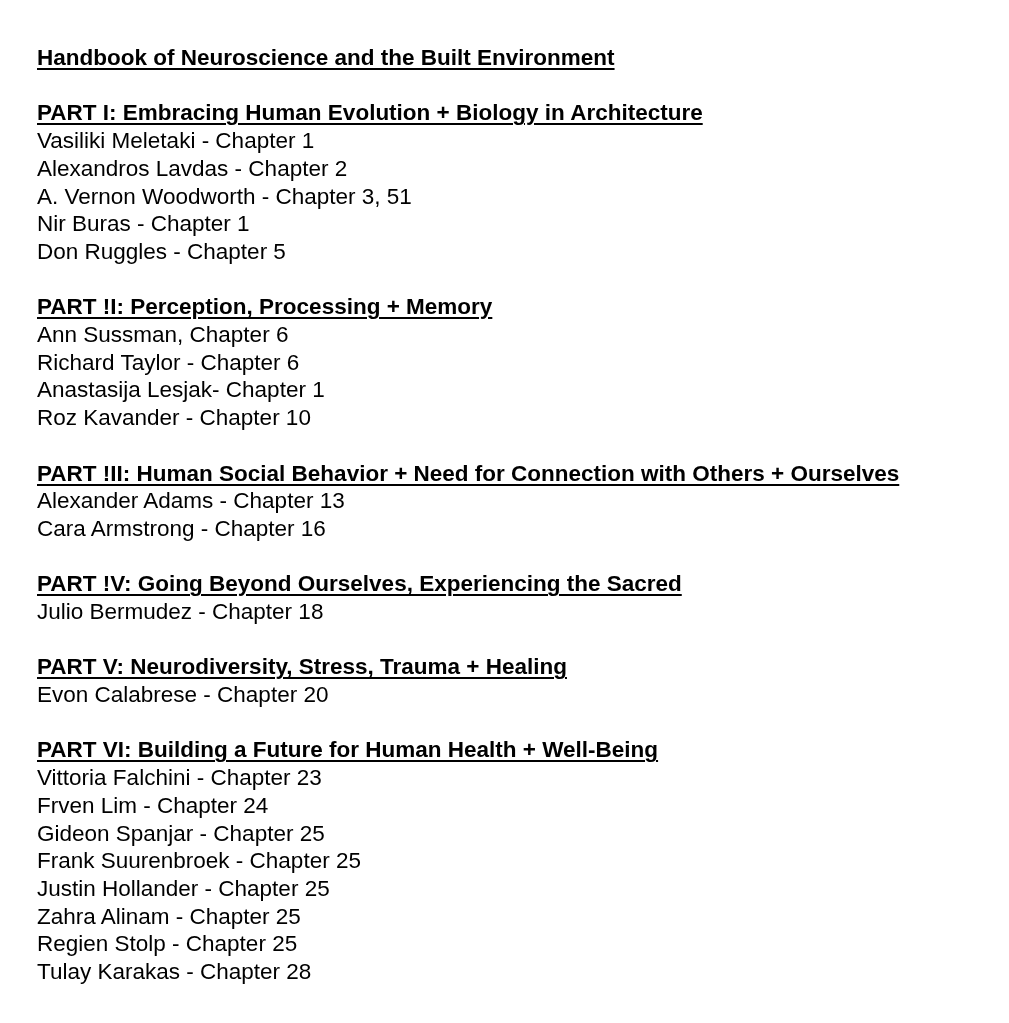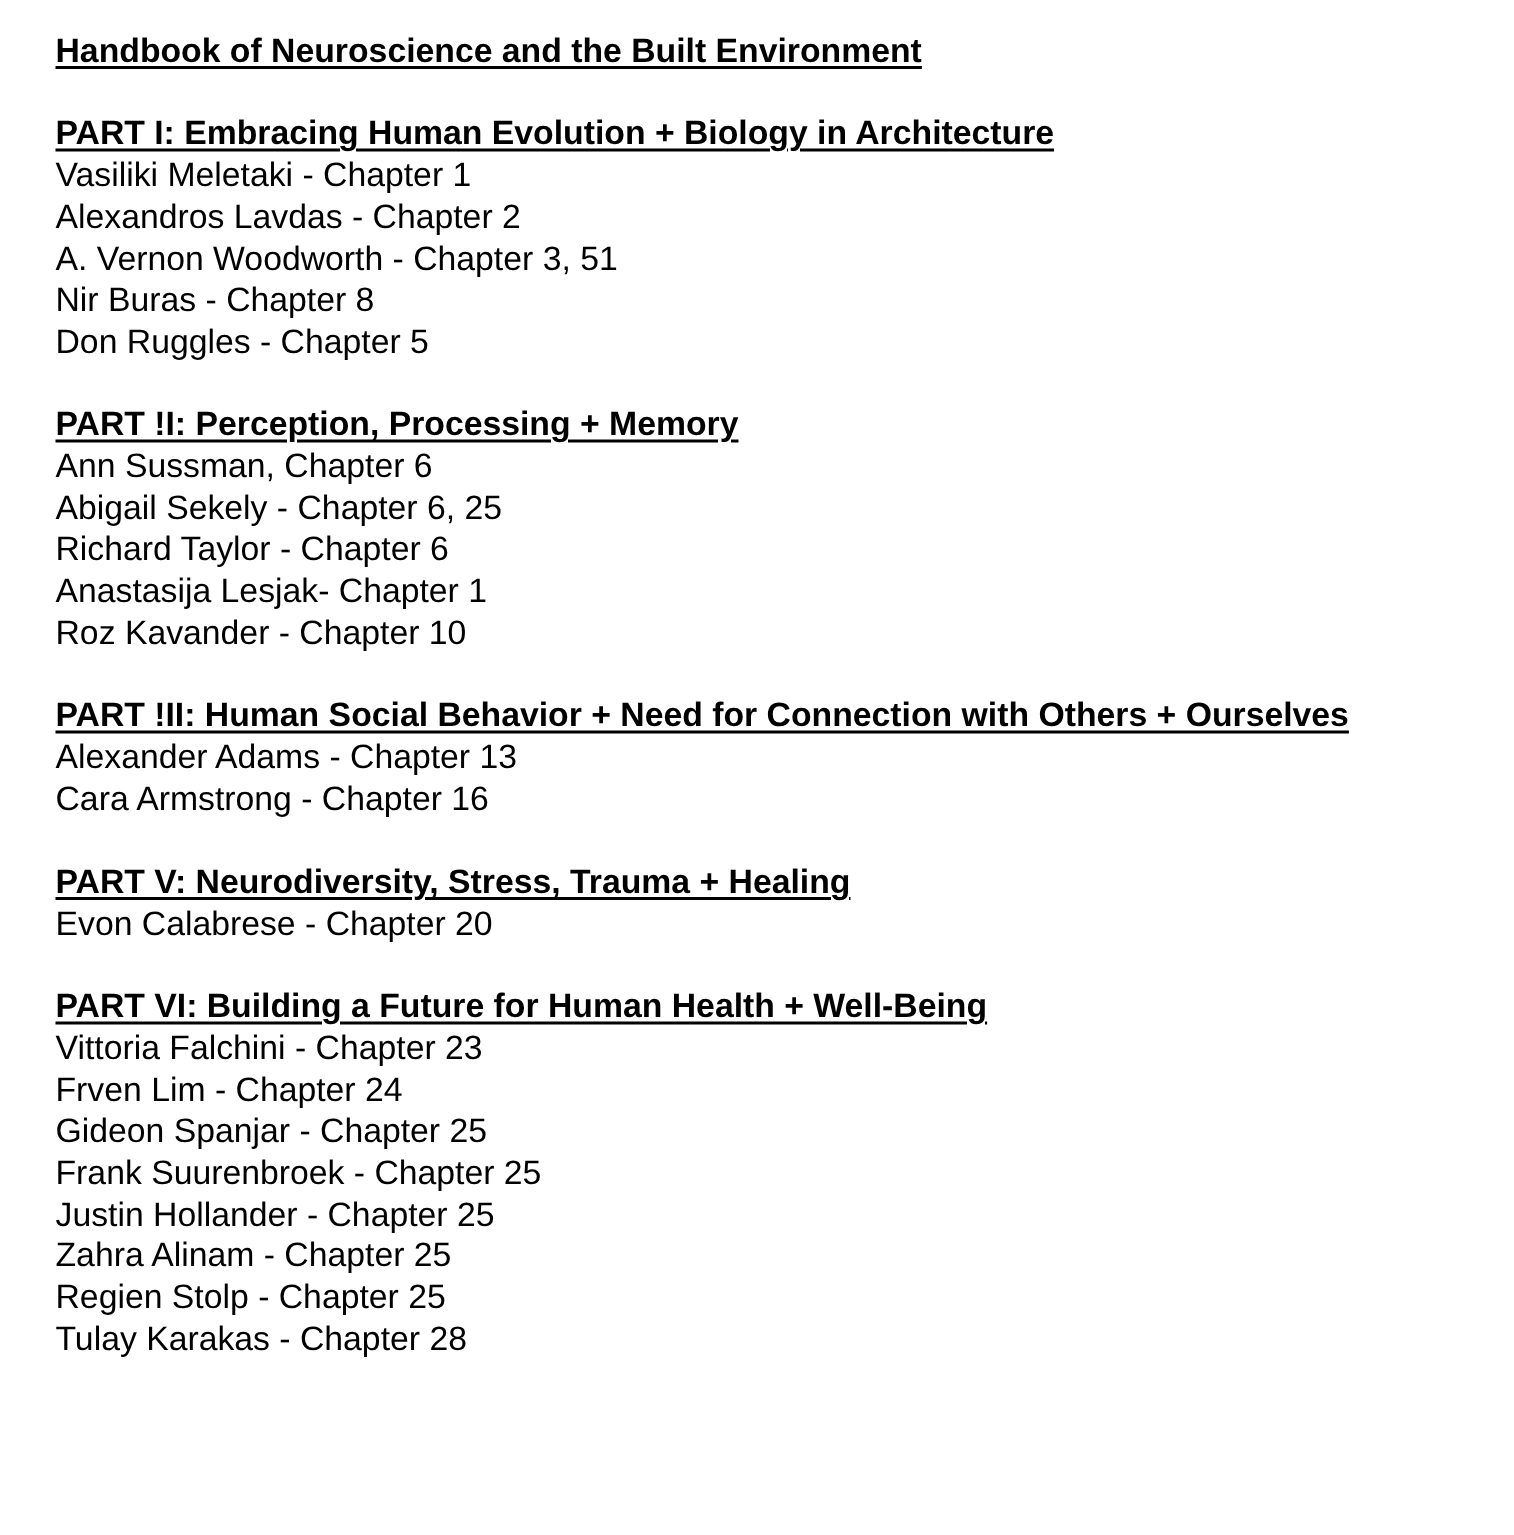--- a/index.html
+++ b/index.html
@@ -22,54 +22,57 @@
     line-height: 27.7px;
     color: #000000;
   }
   .title, .part-heading {
     font-weight: bold;
     text-decoration: underline;
     text-decoration-thickness: 2px;
     text-underline-offset: 3px;
     white-space: nowrap;
   }
-  .title { margin-bottom: 27.7px; }
+  .title { margin-bottom: 27.7px; margin-top: 24px; }
   .section { margin-bottom: 27.7px; }
   .entry { white-space: nowrap; }
 </style>
 </head>
 <body>
 
 <div class="page">
   <div class="title">Handbook of Neuroscience and the Built Environment</div>
 
   <div class="section">
     <div class="part-heading">PART I: Embracing Human Evolution + Biology in Architecture</div>
     <div class="entry">Vasiliki Meletaki - Chapter 1</div>
     <div class="entry">Alexandros Lavdas - Chapter 2</div>
     <div class="entry">A. Vernon Woodworth - Chapter 3, 51</div>
-    <div class="entry">Nir Buras - Chapter 8</div>
+    <div class="entry">Nir Buras - Chapter 1</div>
     <div class="entry">Don Ruggles - Chapter 5</div>
   </div>
 
   <div class="section">
     <div class="part-heading">PART !I: Perception, Processing + Memory</div>
     <div class="entry">Ann Sussman, Chapter 6</div>
-    <div class="entry">Abigail Sekely - Chapter 6, 25</div>
     <div class="entry">Richard Taylor - Chapter 6</div>
     <div class="entry">Anastasija Lesjak- Chapter 1</div>
     <div class="entry">Roz Kavander - Chapter 10</div>
   </div>
 
   <div class="section">
     <div class="part-heading">PART !II: Human Social Behavior + Need for Connection with Others + Ourselves</div>
     <div class="entry">Alexander Adams - Chapter 13</div>
     <div class="entry">Cara Armstrong - Chapter 16</div>
   </div>
 
+  <div class="section">
+    <div class="part-heading">PART !V: Going Beyond Ourselves, Experiencing the Sacred</div>
+    <div class="entry">Julio Bermudez - Chapter 18</div>
+  </div>
 
   <div class="section">
     <div class="part-heading">PART V: Neurodiversity, Stress, Trauma + Healing</div>
     <div class="entry">Evon Calabrese - Chapter 20</div>
   </div>
 
   <div class="section">
     <div class="part-heading">PART VI: Building a Future for Human Health + Well-Being</div>
     <div class="entry">Vittoria Falchini - Chapter 23</div>
     <div class="entry">Frven Lim - Chapter 24</div>

